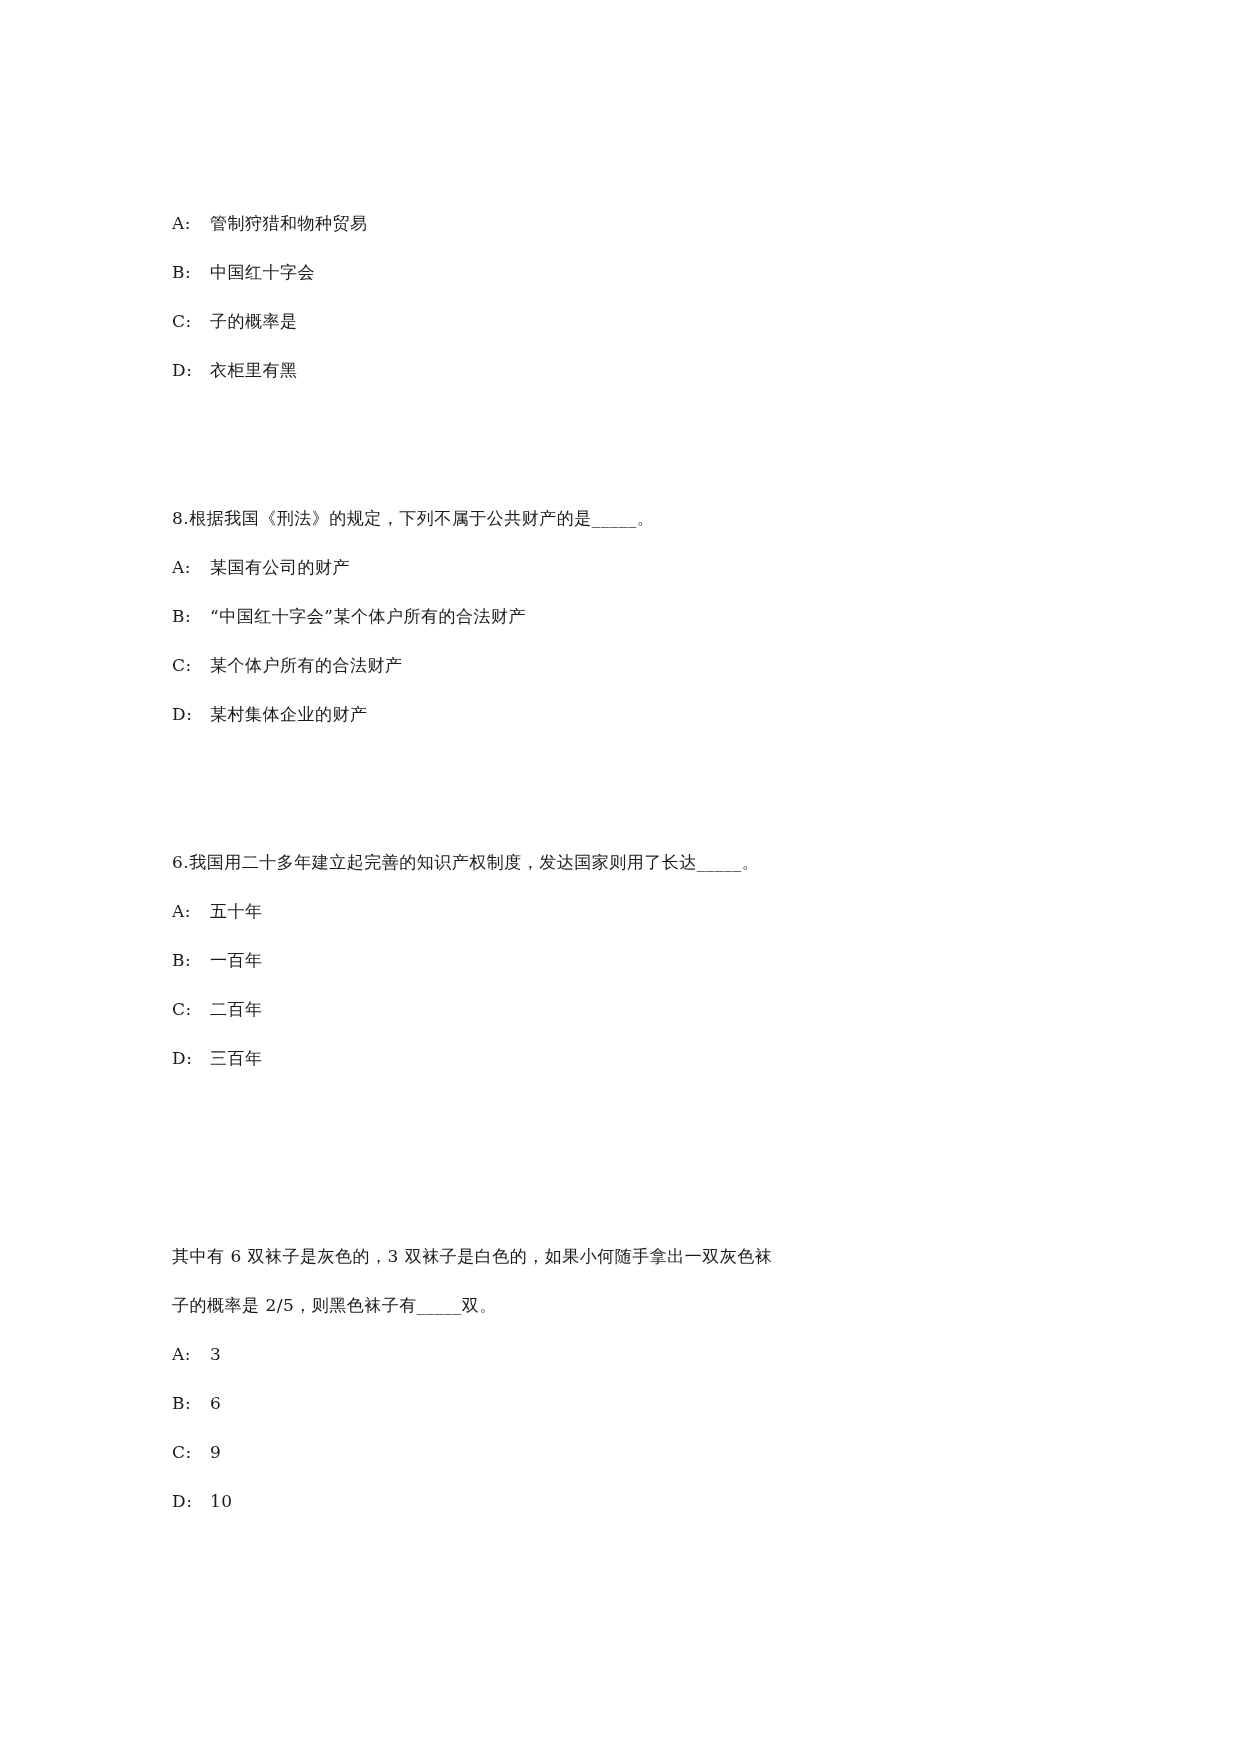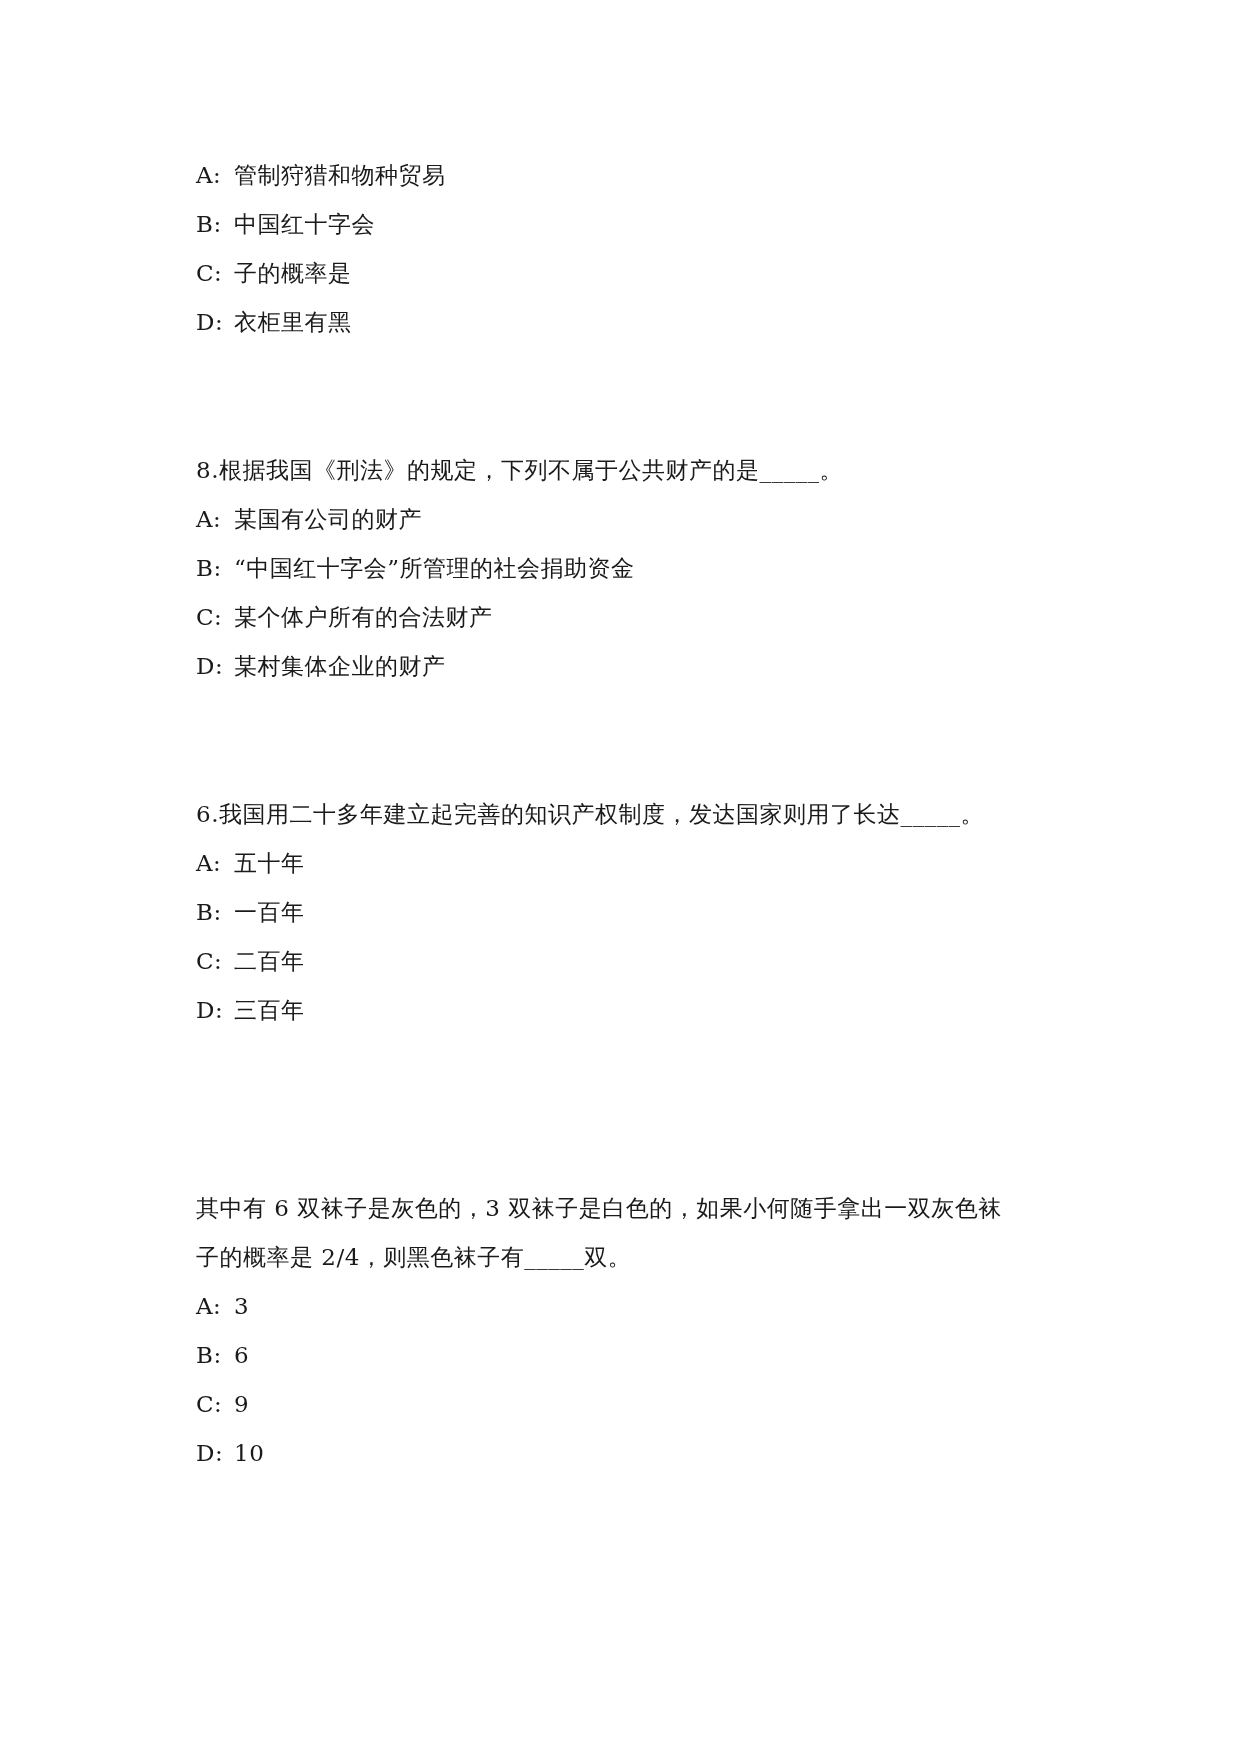--- a/index.html
+++ b/index.html
@@ -1,44 +1,44 @@
 <!DOCTYPE html>
 <html><head>
 <meta charset="utf-8">
 <style>
   html, body { margin: 0; padding: 0; background: #ffffff; }
   body { width: 1240px; height: 1753px; position: relative; overflow: hidden;
          font-family: "DejaVu Serif", "Liberation Serif", serif; color: #1a1a1a; }
   .page { position: absolute; left: 0; top: 0; width: 1240px; height: 1753px; }
-  .line { position: absolute; left: 196px; font-size: 23px; line-height: 30px;
-          white-space: nowrap; letter-spacing: 0.5px; }
+  .line { position: absolute; left: 172px; font-size: 17px; line-height: 30px;
+          white-space: nowrap; letter-spacing: 0.5px; margin-top: 48px; }
   .lbl { display: inline-block; width: 38px; }
 </style>
 </head>
 <body>
 
 <div class="page">
 
   <div class="line" style="top:160px"><span class="lbl">A:</span><span>管制狩猎和物种贸易</span></div>
   <div class="line" style="top:209px"><span class="lbl">B:</span><span>中国红十字会</span></div>
   <div class="line" style="top:258px"><span class="lbl">C:</span><span>子的概率是</span></div>
   <div class="line" style="top:307px"><span class="lbl">D:</span><span>衣柜里有黑</span></div>
 
   <div class="line" style="top:455px">8.根据我国《刑法》的规定，下列不属于公共财产的是_____。</div>
   <div class="line" style="top:504px"><span class="lbl">A:</span><span>某国有公司的财产</span></div>
-  <div class="line" style="top:553px"><span class="lbl">B:</span><span>“中国红十字会”所管理的社会捐助资金</span></div>
+  <div class="line" style="top:553px"><span class="lbl">B:</span><span>“中国红十字会”某个体户所有的合法财产</span></div>
   <div class="line" style="top:602px"><span class="lbl">C:</span><span>某个体户所有的合法财产</span></div>
   <div class="line" style="top:651px"><span class="lbl">D:</span><span>某村集体企业的财产</span></div>
 
   <div class="line" style="top:799px">6.我国用二十多年建立起完善的知识产权制度，发达国家则用了长达_____。</div>
   <div class="line" style="top:848px"><span class="lbl">A:</span><span>五十年</span></div>
   <div class="line" style="top:897px"><span class="lbl">B:</span><span>一百年</span></div>
   <div class="line" style="top:946px"><span class="lbl">C:</span><span>二百年</span></div>
   <div class="line" style="top:995px"><span class="lbl">D:</span><span>三百年</span></div>
 
   <div class="line" style="top:1193px">其中有 6 双袜子是灰色的，3 双袜子是白色的，如果小何随手拿出一双灰色袜</div>
-  <div class="line" style="top:1242px">子的概率是 2/4，则黑色袜子有_____双。</div>
+  <div class="line" style="top:1242px">子的概率是 2/5，则黑色袜子有_____双。</div>
   <div class="line" style="top:1291px"><span class="lbl">A:</span><span>3</span></div>
   <div class="line" style="top:1340px"><span class="lbl">B:</span><span>6</span></div>
   <div class="line" style="top:1389px"><span class="lbl">C:</span><span>9</span></div>
   <div class="line" style="top:1438px"><span class="lbl">D:</span><span>10</span></div>
 
 </div>
 
 </body></html>

